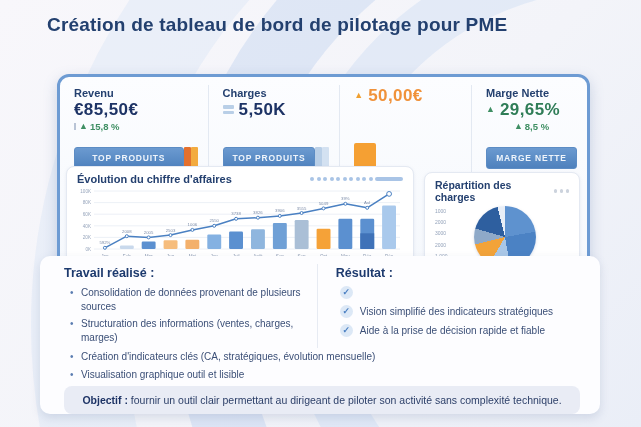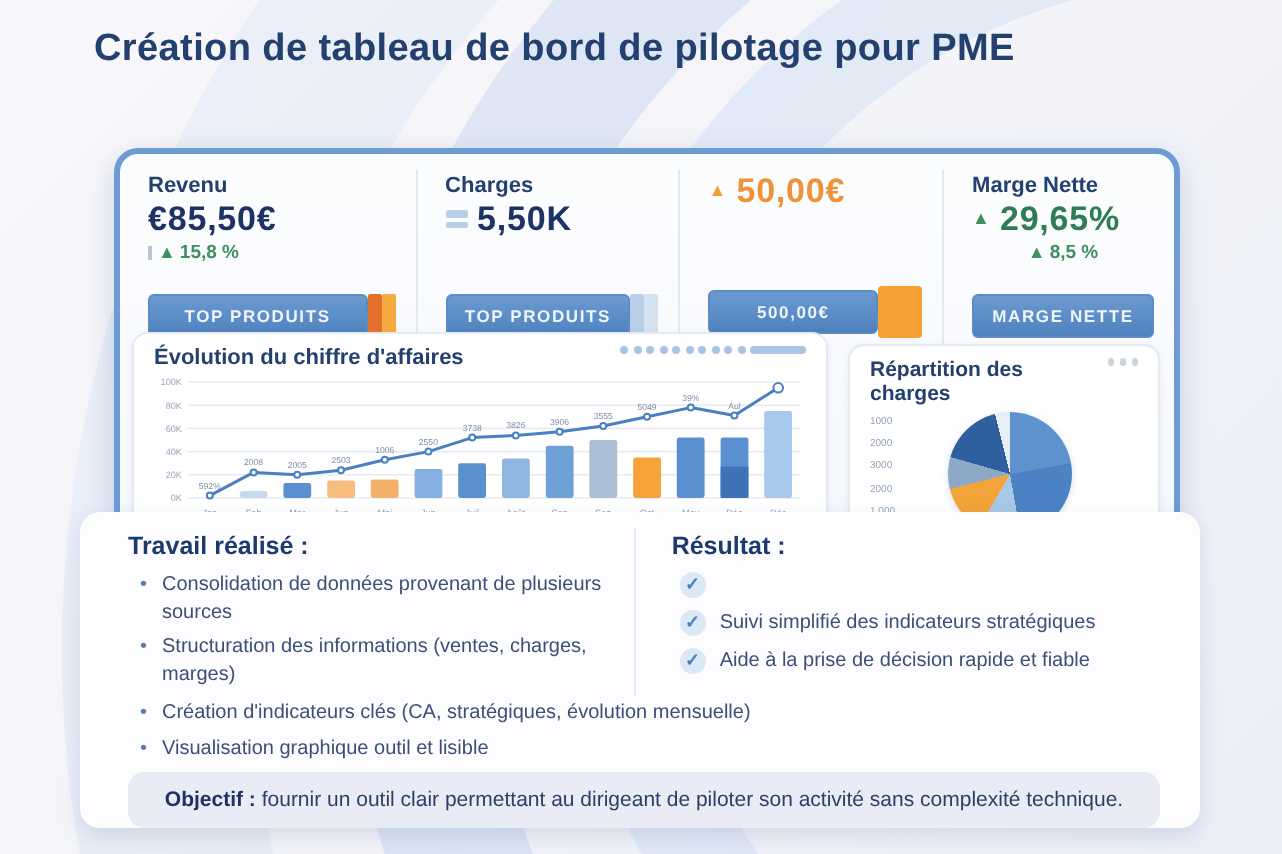--- a/index.html
+++ b/index.html
@@ -30,35 +30,35 @@
   .tri{font-size:7px;line-height:1;} .tri.or{color:#f0a030;font-size:9px;} .tri.gr{color:#3f8f63;font-size:9px;}
   .btn-row{display:flex;gap:0;align-items:center;margin-top:auto;}
   .kbtn{flex:1;height:22px;background:linear-gradient(180deg,#6b9ad0,#4e81bd);border:1px solid #5c8cc4;
     border-radius:3px;color:#eef4fb;font-size:8.5px;font-weight:bold;letter-spacing:.8px;font-family:inherit;cursor:pointer;}
   .vbar{width:7px;height:22px;border-radius:1px;}
   .blocko{width:22px;height:26px;background:#f5a033;border-radius:2px;}
   .chart-card{position:absolute;left:6px;top:89px;width:348px;height:102px;background:#fff;border:1px solid #e4e9f2;
     border-radius:8px;box-shadow:0 1px 3px rgba(120,140,180,.15);box-sizing:border-box;}
   .pie-card{position:absolute;left:364px;top:95px;width:156px;height:97px;background:#fff;border:1px solid #e4e9f2;
     border-radius:8px;box-shadow:0 1px 3px rgba(120,140,180,.15);box-sizing:border-box;overflow:hidden;}
-  .chart-head{display:flex;justify-content:space-between;align-items:flex-start;padding:6px 10px 0 10px;}
+  .chart-head{display:flex;justify-content:space-between;align-items:center;padding:6px 10px 0 10px;}
   .chart-title{font-size:11px;font-weight:bold;color:#24406f;}
   .pie-card .chart-title{font-size:10.5px;}
   .dots{display:flex;gap:2.5px;align-items:center;}
   .dot{width:4px;height:4px;border-radius:50%;background:#a9c4e6;}
   .dash{width:28px;height:4px;border-radius:2px;background:#a9c4e6;}
   .dots.gray .dot{background:#ccd3dd;width:3.5px;height:3.5px;}
   #barchart{position:absolute;left:3px;top:18px;width:335px;height:80px;}
   svg text{font-family:"Liberation Sans",sans-serif;}
   .pie-body{display:flex;padding:3px 8px 0 10px;}
   .pie-axis{display:flex;flex-direction:column;justify-content:space-between;height:62px;font-size:5px;color:#93a2ba;padding-top:2px;}
   .pie{width:62px;height:62px;border-radius:50%;margin-left:26px;box-shadow:0 1px 3px rgba(100,120,160,.25);}
   .bottom-card{position:absolute;left:40px;top:256px;width:560px;height:158px;box-sizing:border-box;
     background:#fdfdff;border-radius:10px;box-shadow:0 4px 10px rgba(100,120,160,.20);padding:8px 20px 0 24px;}
-  .cols{display:flex;}
+  .cols{display:flex;justify-content:flex-end;}
   .col-left{width:49%;padding-right:8px;box-sizing:border-box;}
   .col-right{width:51%;border-left:1px solid #e7ebf3;padding-left:18px;box-sizing:border-box;}
   .sec-h{font-size:12.5px;font-weight:bold;color:#1d3a6e;margin:2px 0 6px;}
   ul{list-style:none;margin:4px;padding:0;}
   .blt{position:relative;padding-left:13px;font-size:10px;color:#3b4f77;line-height:1.35;margin-bottom:4px;}
   .blt::before{content:'•';position:absolute;left:2px;color:#5b7db1;}
   .col-left .blt{max-width:250px;}
   .checks li{display:flex;gap:7px;margin-bottom:6px;font-size:10px;color:#3b4f77;align-items:center;}
   .ck{width:13px;height:13px;border-radius:50%;background:#dce8f6;color:#4a7fc2;font-size:9px;line-height:13px;
     text-align:center;flex:none;font-weight:bold;}
@@ -109,21 +109,20 @@
           <span class="vbar" style="background:#d3e1f1"></span>
         </div>
       </div>
 
       <div class="kpi k3">
         <div class="val-row">
           <span class="tri or">▲</span>
           <span class="kpi-value orangev">50,00€</span>
         </div>
         <div class="btn-row">
-          <button class="kbtn">500,00€</button>
           <span class="blocko"></span>
         </div>
       </div>
 
       <div class="kpi k4">
         <div class="kpi-label">Marge Nette</div>
         <div class="val-row">
           <span class="tri gr">▲</span>
           <span class="kpi-value greenv">29,65%</span>
         </div>
@@ -259,21 +258,21 @@
         </ul>
       </div>
       <div class="col-right">
         <div class="sec-h">Résultat :</div>
         <ul class="checks">
           <li>
             <span class="ck">✓</span>
           </li>
           <li>
             <span class="ck">✓</span>
-            <span>Suivi simplifié des indicateurs stratégiques</span>
+            <span>Vision simplifié des indicateurs stratégiques</span>
           </li>
           <li>
             <span class="ck">✓</span>
             <span>Aide à la prise de décision rapide et fiable</span>
           </li>
         </ul>
       </div>
     </div>
     <ul class="wide">
       <li class="blt">Création d'indicateurs clés (CA, stratégiques, évolution mensuelle)</li>

